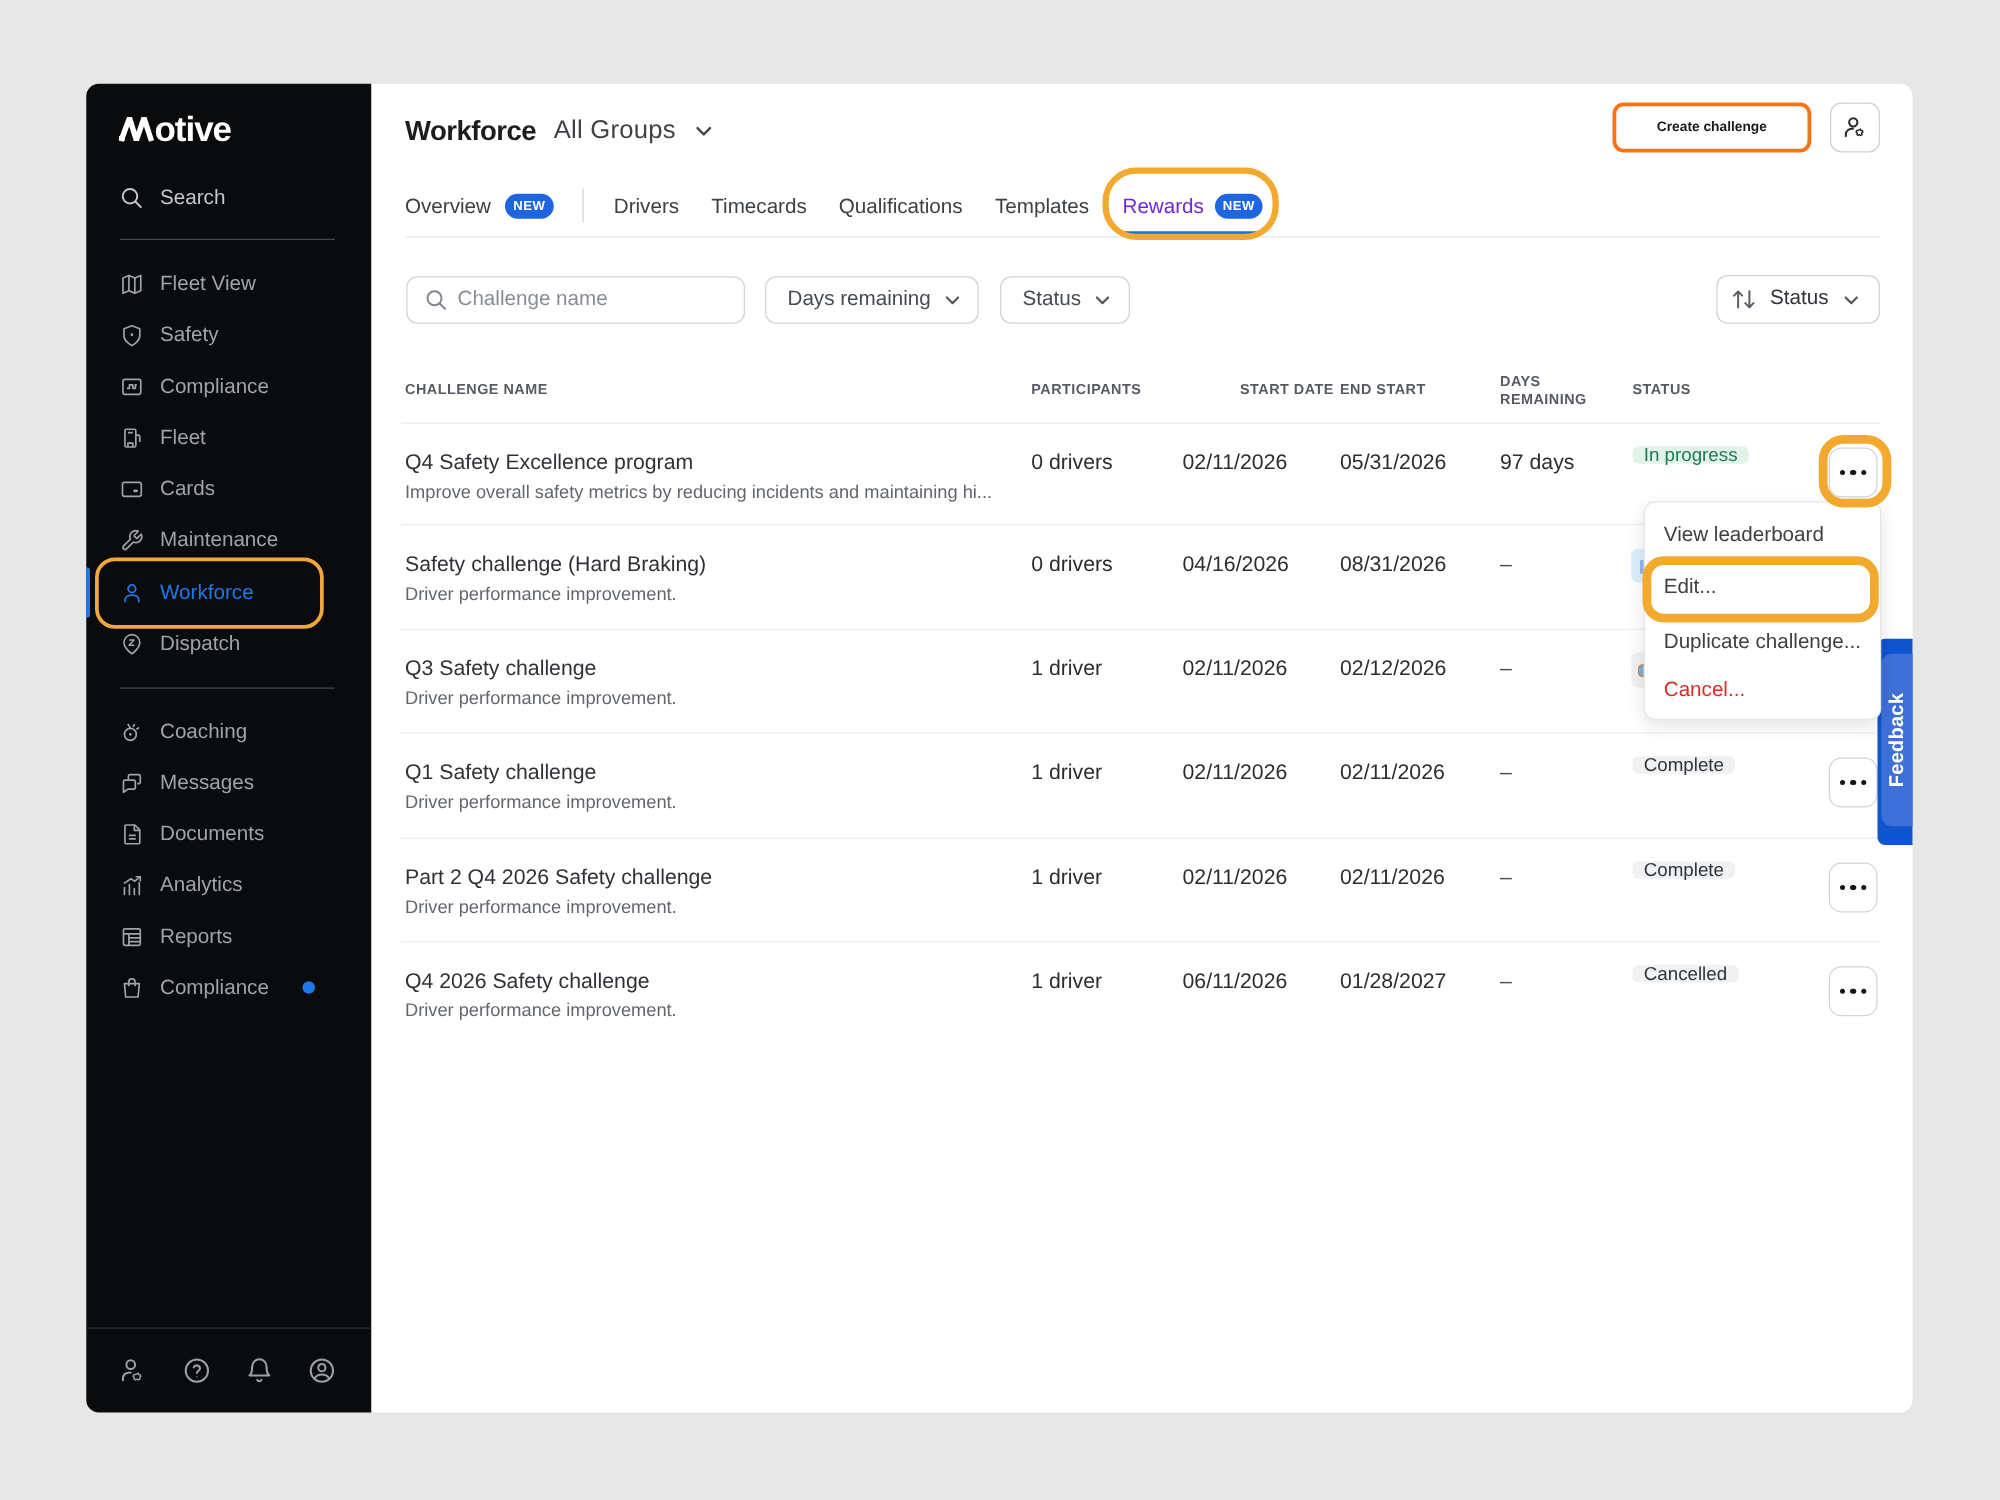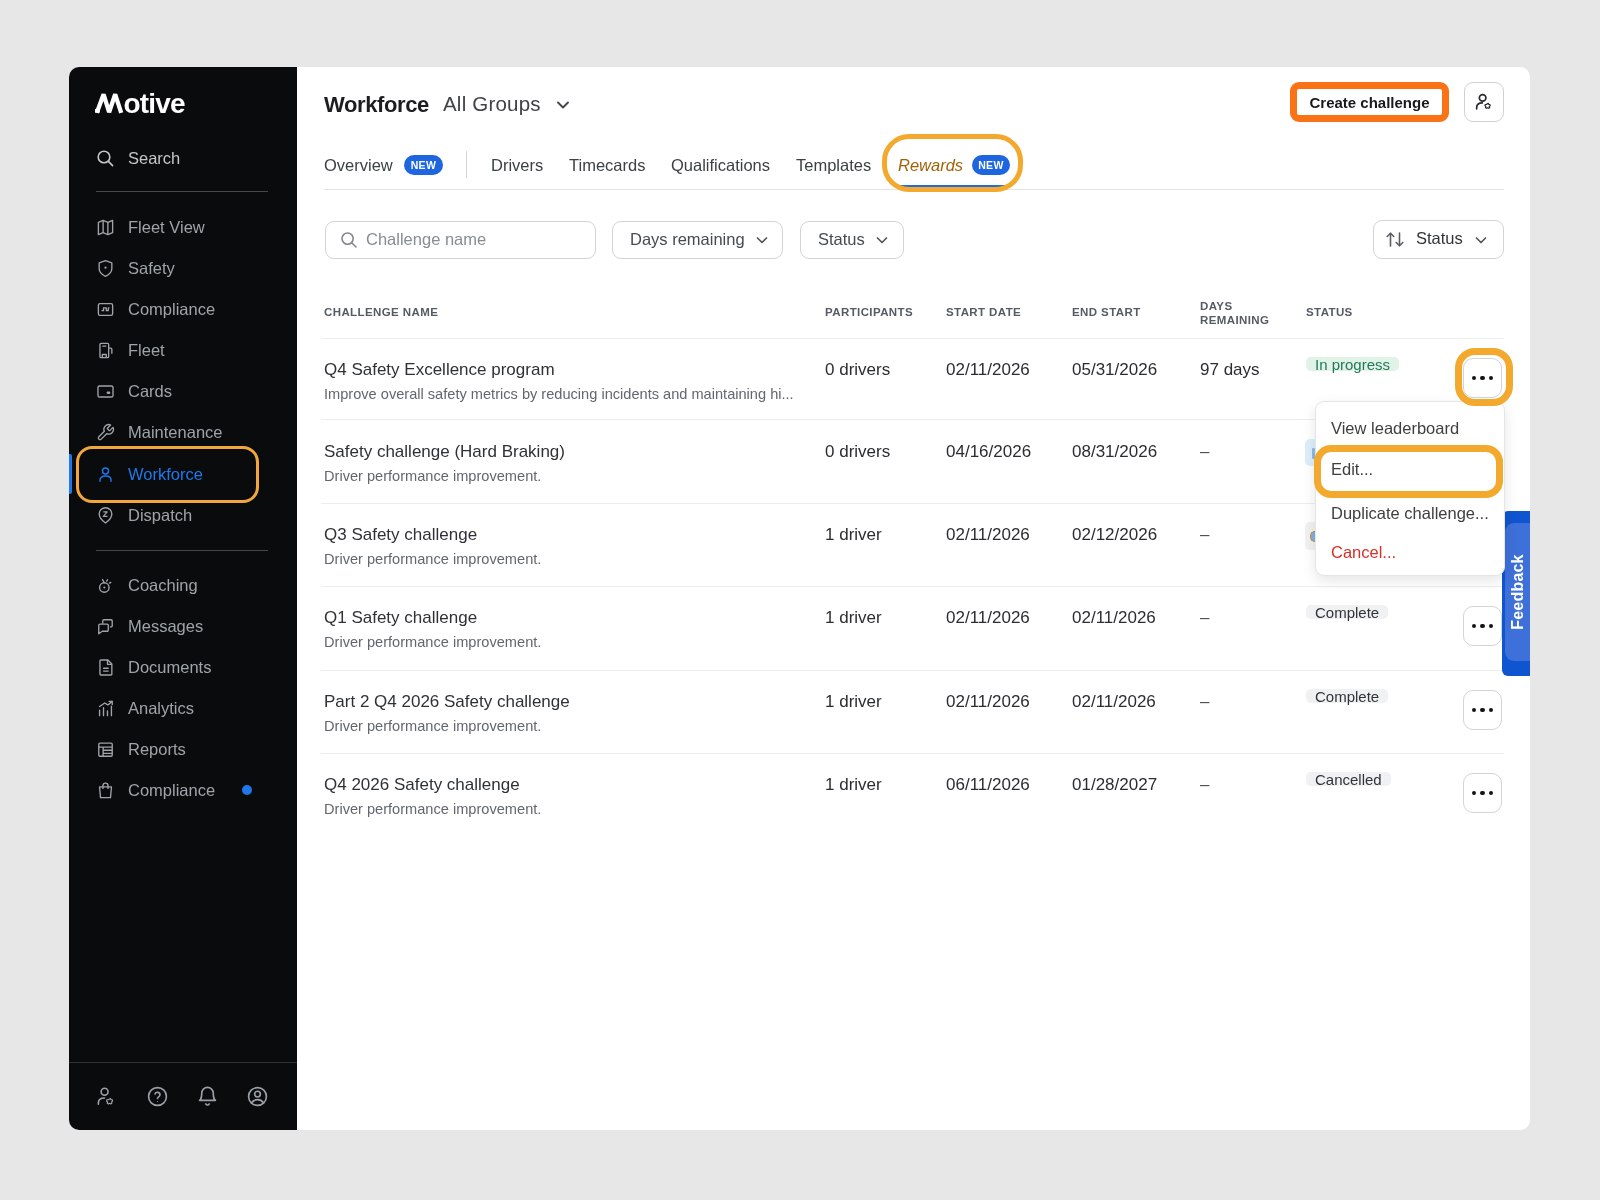--- a/index.html
+++ b/index.html
@@ -31,37 +31,37 @@
 <div id="page">
   <div class="abs" id="card"></div>
   <div class="abs" id="sidebar"></div>
 
   <div class="abs" style="left:324px; top:92px; font-size:22px; font-weight:bold; color:#1b1d1f; letter-spacing:-0.4px;">Workforce</div>
   <div class="abs" style="left:443px; top:92px; font-size:20.5px; color:#3f4347; letter-spacing:0.2px;">All Groups</div>
   <svg class="abs" style="left:555px; top:99px;" width="16" height="12" viewBox="0 0 16 12">
       <polyline points="3,3.5 8,8.5 13,3.5" fill="none" stroke="#43474c" stroke-width="1.9" stroke-linecap="round" stroke-linejoin="round"></polyline>
     </svg>
 
-  <div class="abs" style="left:1290px; top:82px; width:159px; height:40px; border:7px solid #f97316; border-radius:9px; display:flex; align-items:center; justify-content:center; font-size:15px; font-weight:bold; color:#17191b;">Create challenge</div>
+  <div class="abs" style="left:1290px; top:82px; width:159px; height:40px; border:3px solid #f97316; border-radius:9px; display:flex; align-items:center; justify-content:center; font-size:11px; font-weight:bold; color:#17191b;">Create challenge</div>
   <div class="abs" style="left:1464px; top:82px; width:40px; height:40px; border:1px solid #cfd1d4; border-radius:9px; display:flex; align-items:center; justify-content:center;">
     <svg width="22" height="22" viewBox="0 0 24 24" fill="none" stroke="#26292d" stroke-width="1.8" stroke-linecap="round" stroke-linejoin="round">
         <circle cx="10.5" cy="7.5" r="3.6"></circle>
         <path d="M4 19.5v-1.4c0-3.2 2.6-5.1 6.2-5.1"></path>
         <path d="M16.7 13.4l.4 1.2 1.3.1.4 1.3-1 .9.3 1.3-1.1.7-1.1-.7-1.1.7-1.1-.7.3-1.3-1-.9.4-1.3 1.3-.1z" stroke-width="1.3"></path>
       </svg>
   </div>
 
   <div class="abs tab" style="left:324px; top:156px;">Overview</div>
   <div class="abs new" style="left:404px; top:155px; width:39px;">NEW</div>
   <div class="abs" style="left:466px; top:151px; width:1px; height:27px; background:#d4d6d9;"></div>
   <div class="abs tab" style="left:491px; top:156px;">Drivers</div>
   <div class="abs tab" style="left:569px; top:156px;">Timecards</div>
   <div class="abs tab" style="left:671px; top:156px;">Qualifications</div>
   <div class="abs tab" style="left:796px; top:156px;">Templates</div>
-  <div class="abs tab" style="left:898px; top:156px; color:#a16207;font-style:italic;">Rewards</div>
+  <div class="abs tab" style="left:898px; top:156px; color:#6d28d9;">Rewards</div>
   <div class="abs new" style="left:972px; top:155px; width:38px;">NEW</div>
   <div class="abs" style="left:895px; top:185px; width:115px; height:3px; background:#1f6be0; border-radius:2px;"></div>
   <div class="abs" style="left:324px; top:189px; width:1180px; height:1px; background:#e4e5e8;"></div>
   <div class="abs" style="left:882px; top:134px; width:141px; height:58px; border:5px solid #f3a92d; border-radius:27px;"></div>
 
   <div class="abs inp" style="left:325px; top:221px; width:271px;"></div>
   <svg class="abs" style="left:339px; top:230px;" width="20" height="20" viewBox="0 0 20 20">
       <circle cx="8.6" cy="8.6" r="5.6" fill="none" stroke="#82878f" stroke-width="1.6"></circle>
       <line x1="13" y1="13" x2="17" y2="17" stroke="#82878f" stroke-width="1.6" stroke-linecap="round"></line>
     </svg>
@@ -88,21 +88,21 @@
         <path d="M11.2 12.5l3.3 3.3 3.3-3.3"></path>
       </g>
     </svg>
   <div class="abs" style="left:1416px; top:229px; font-size:16.5px; color:#303439;">Status</div>
   <svg class="abs" style="left:1474px; top:235px;" width="14" height="10" viewBox="0 0 14 10">
       <polyline points="2.5,3 7,7.5 11.5,3" fill="none" stroke="#53575d" stroke-width="1.7" stroke-linecap="round" stroke-linejoin="round"></polyline>
     </svg>
 
   <div class="abs hdr" style="left:324px; top:306px;">CHALLENGE NAME</div>
   <div class="abs hdr" style="left:825px; top:306px;">PARTICIPANTS</div>
-  <div class="abs hdr" style="left:946px; top:306px;">START DATE</div>
+  <div class="abs hdr" style="left:992px; top:306px;">START DATE</div>
   <div class="abs hdr" style="left:1072px; top:306px;">END START</div>
   <div class="abs hdr" style="left:1200px; top:299px; line-height:14px;">DAYS<br>REMAINING</div>
   <div class="abs hdr" style="left:1306px; top:306px;">STATUS</div>
   <div class="abs rowline" style="top:338px;"></div>
 
   <div class="abs rowline" style="top:419px;"></div>
   <div class="abs rowline" style="top:503px;"></div>
   <div class="abs rowline" style="top:586px;"></div>
   <div class="abs rowline" style="top:670px;"></div>
   <div class="abs rowline" style="top:753px;"></div>

